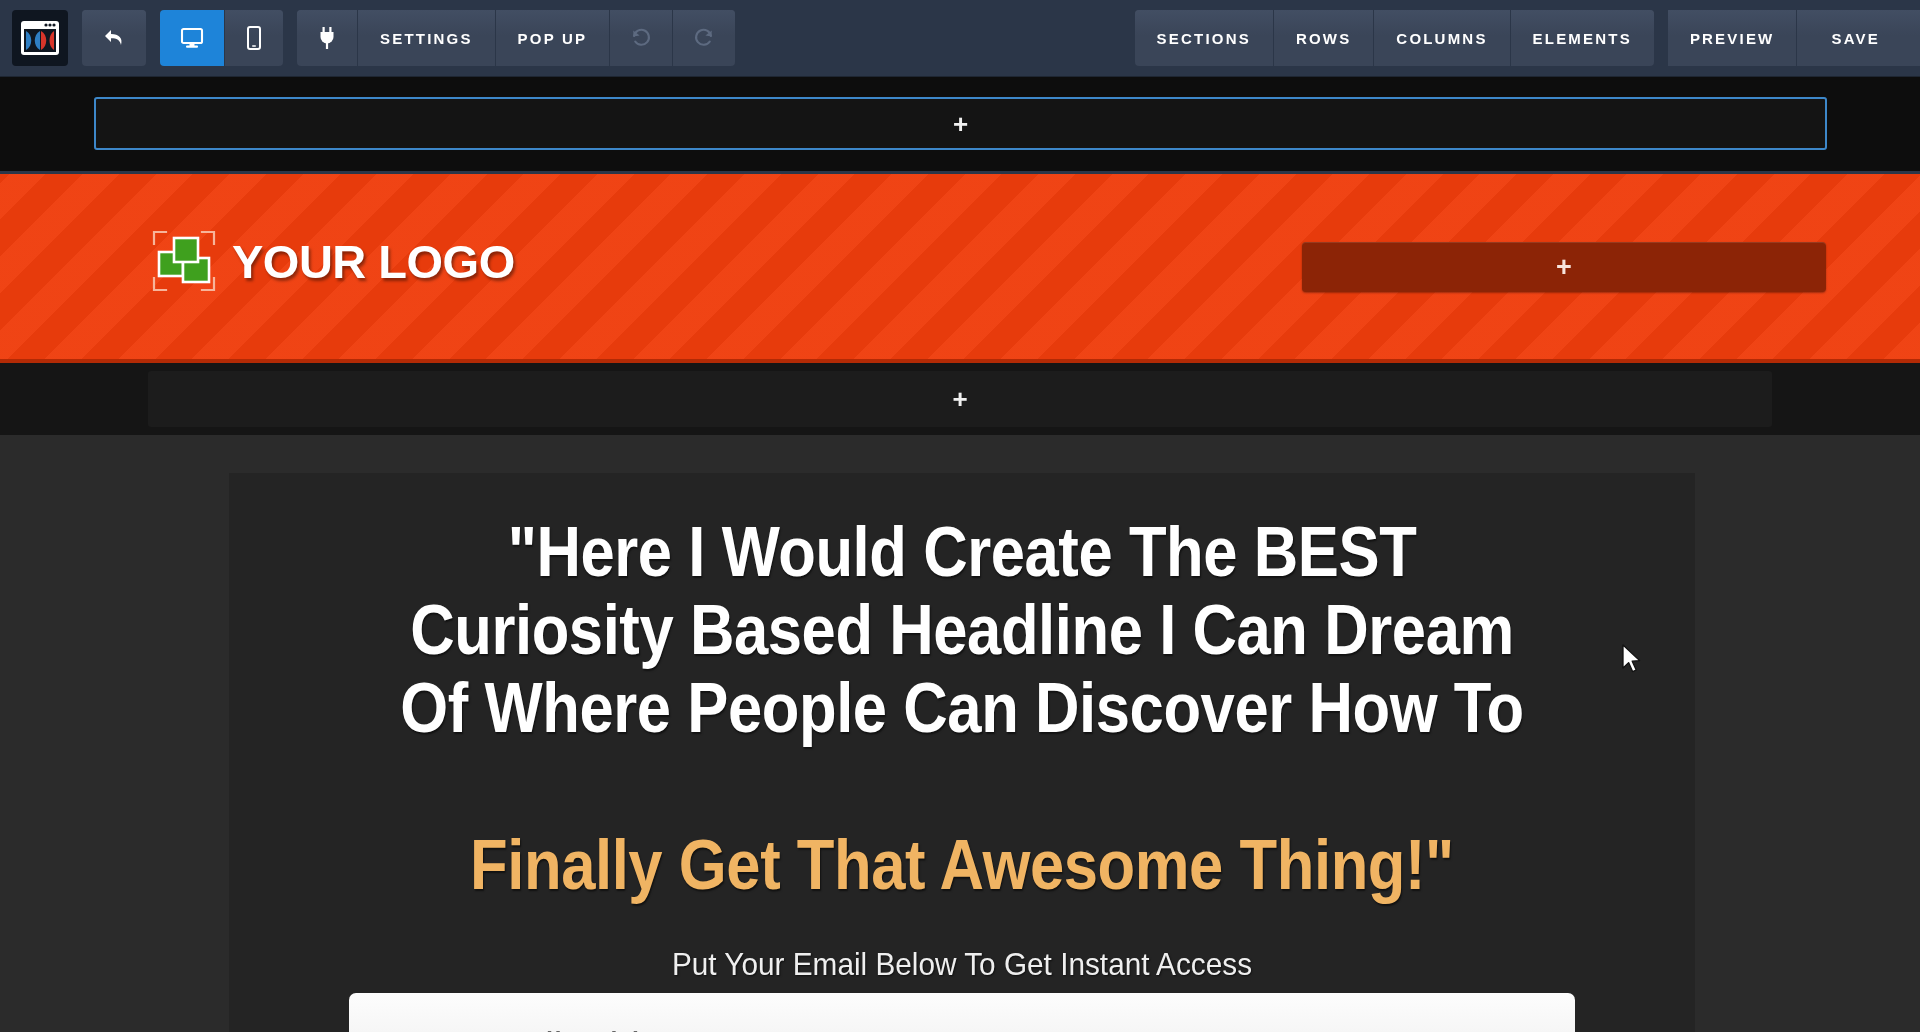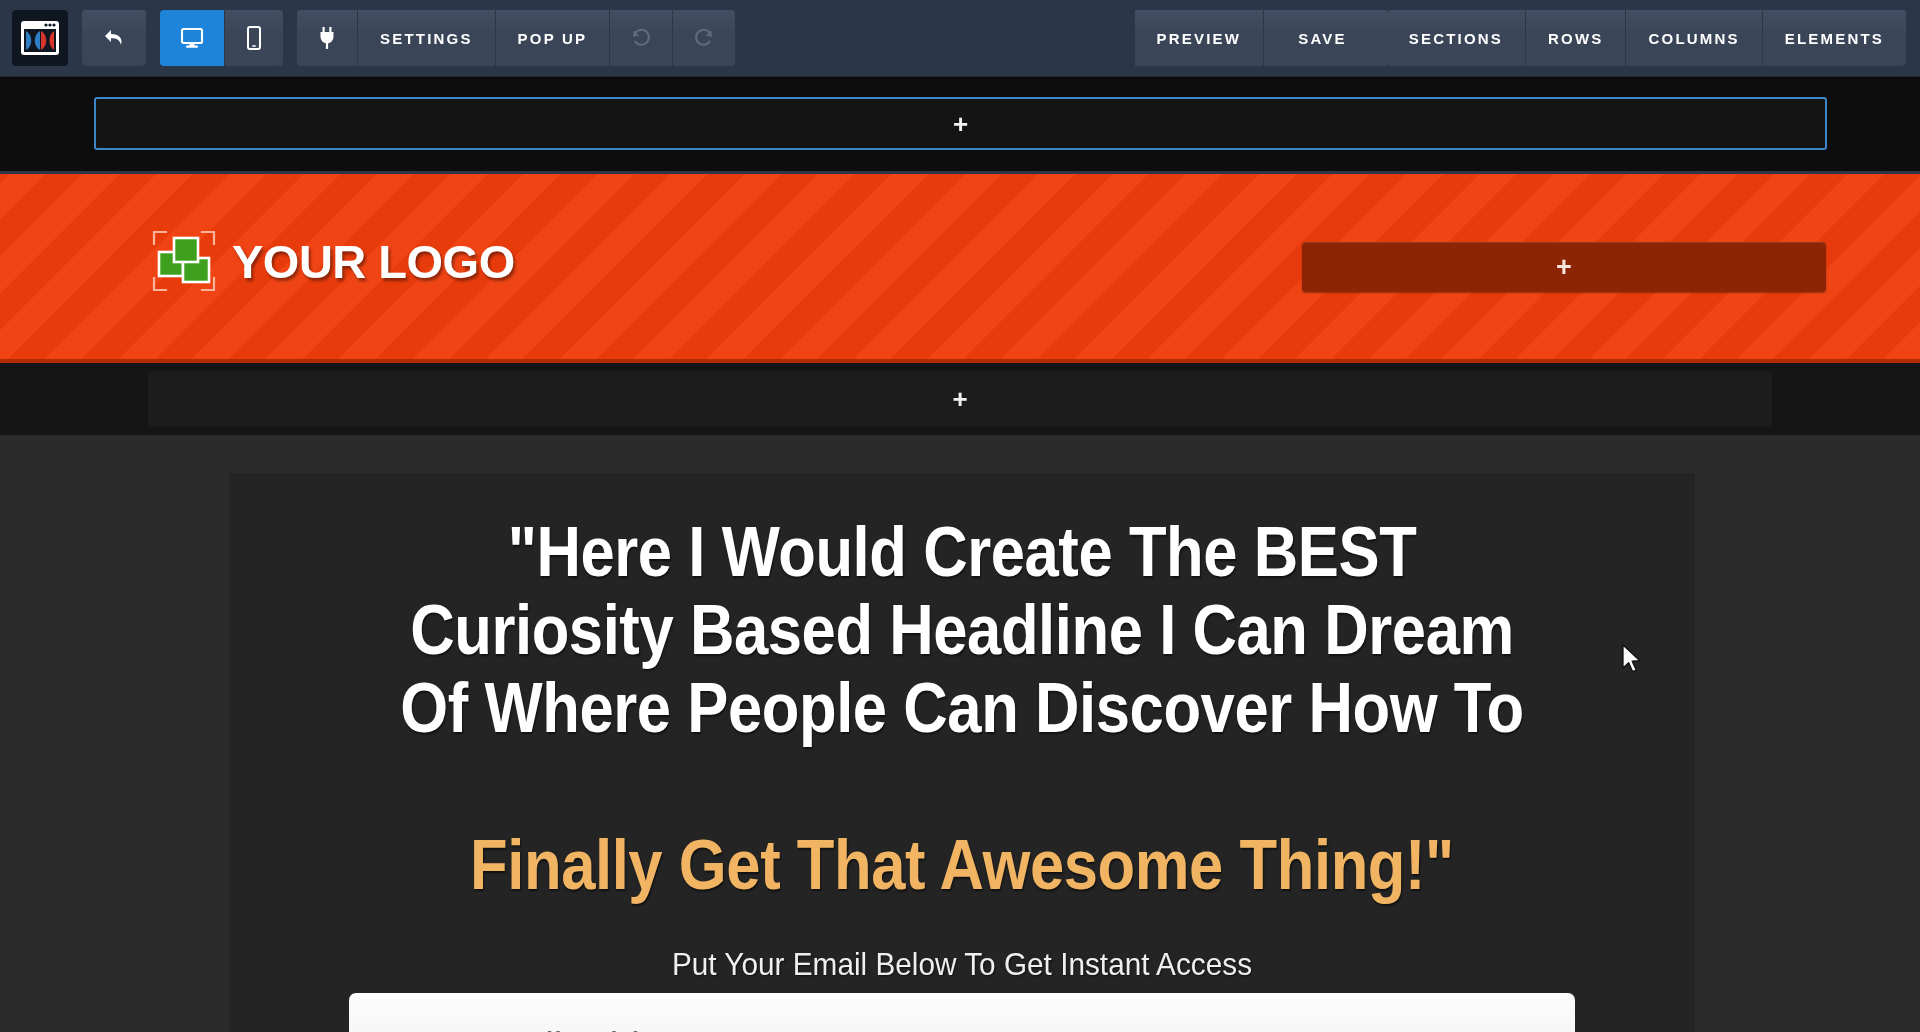--- a/index.html
+++ b/index.html
@@ -284,30 +284,30 @@
         <svg class="ico" width="22" height="22" viewBox="0 0 22 22">
           <path d="M18 9 A7.5 7.5 0 1 0 16.8 14.5" fill="none" stroke="#5d6a80" stroke-width="2.1" stroke-linecap="round"></path>
           <path d="M18.8 3.5 L18.4 9.6 L12.4 8.6 Z" fill="#5d6a80"></path>
         </svg>
       </span>
     </div>
   </div>
 
   <div class="tb-spacer"></div>
 
-  <div class="tb-group" style="margin-right:0;border-radius:0;">
-    <div class="tb-btn">PREVIEW</div>
-    <div class="tb-btn" style="padding:0 40px 0 34px;">SAVE</div>
-  </div>
-
   <div class="tb-group">
     <div class="tb-btn">SECTIONS</div>
     <div class="tb-btn">ROWS</div>
     <div class="tb-btn">COLUMNS</div>
     <div class="tb-btn">ELEMENTS</div>
+  </div>
+
+  <div class="tb-group" style="margin-right:0;border-radius:0;">
+    <div class="tb-btn">PREVIEW</div>
+    <div class="tb-btn" style="padding:0 40px 0 34px;">SAVE</div>
   </div>
 </div>
 
 <div id="canvas">
 
   <div id="strip-black-top"></div>
 
   <div id="addbar-top" class="addbar">
     <span class="plus">+</span>
   </div>

